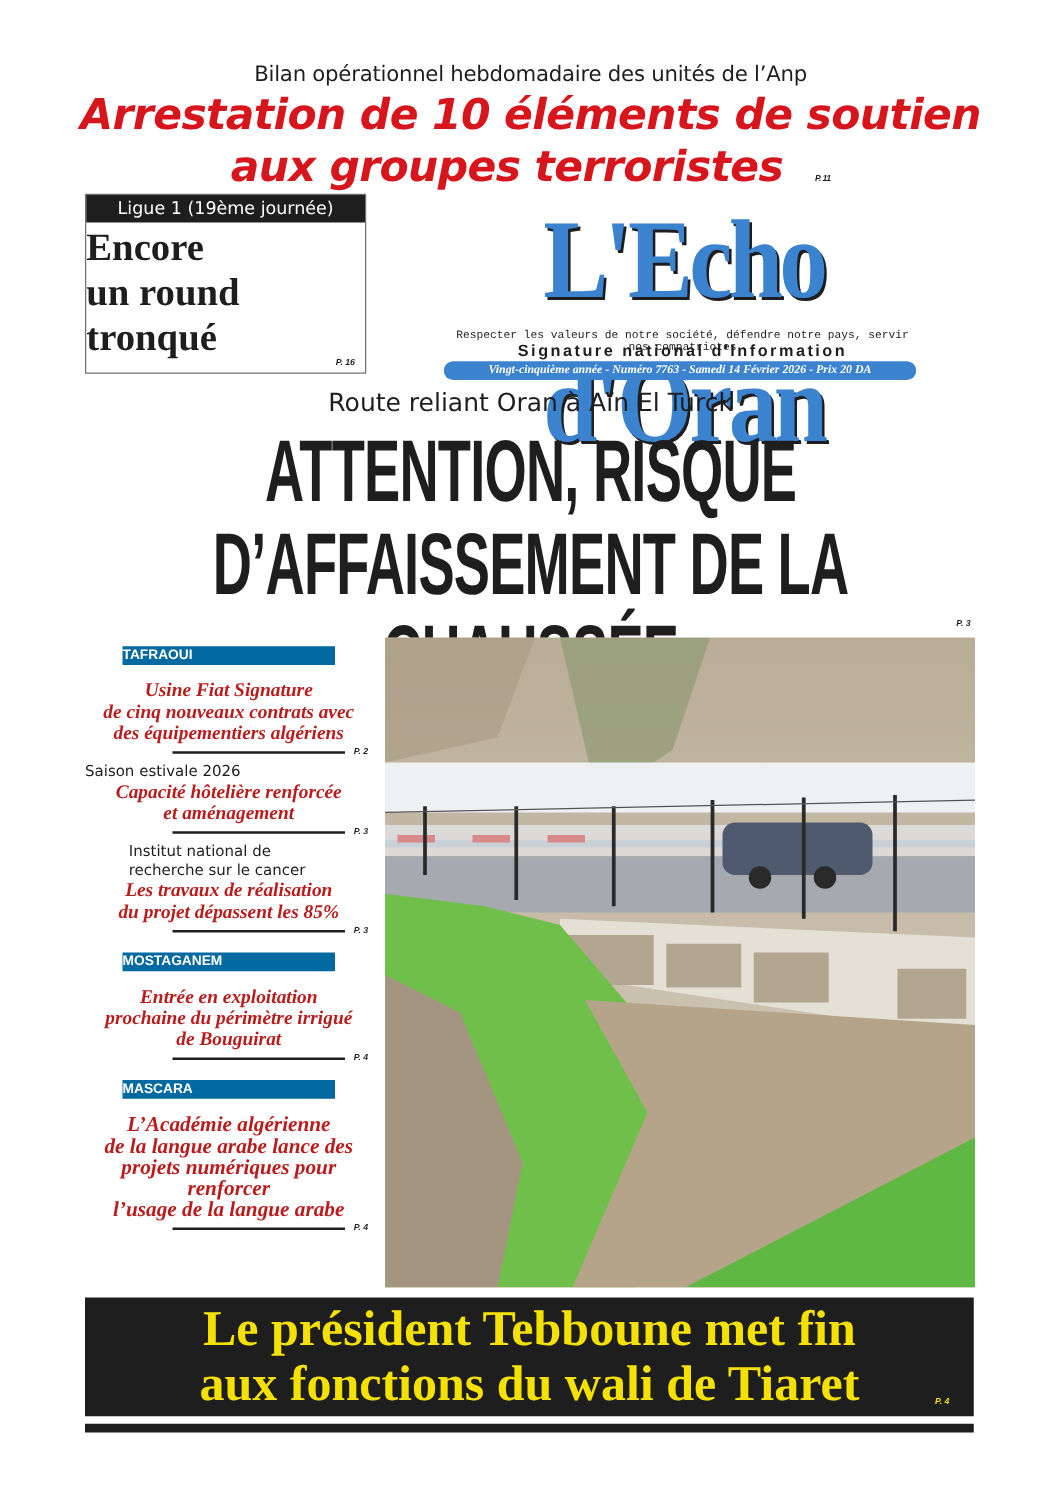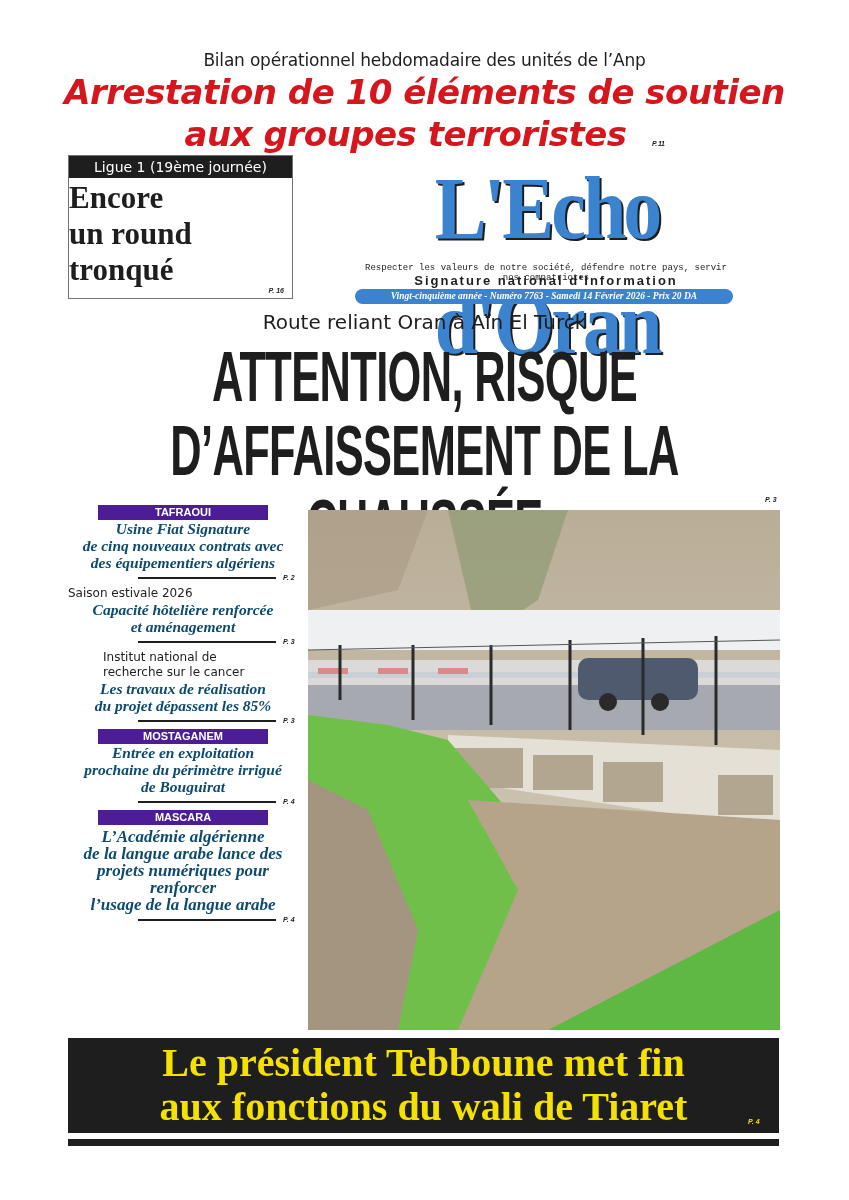--- a/index.html
+++ b/index.html
@@ -21,22 +21,22 @@
   .subtitle { left:360px; top:273px; width:372px; text-align:center; font-size:13px; font-weight:bold; letter-spacing:2px; color:#1e1e1e; }
   .issue-pill { left:355px; top:289px; width:378px; height:15px; background:#3b82cf; border-radius:8px; color:#fff; text-align:center; font-family:"Liberation Serif", serif; font-style:italic; font-weight:bold; font-size:9.5px; line-height:15px; }
 
   .kicker-main { left:0; width:849px; top:310px; text-align:center; font-size:20px; color:#1e1e1e; font-family:"DejaVu Sans", sans-serif; }
   .main-head { left:0; width:849px; text-align:center; font-family:"Liberation Sans", sans-serif; font-weight:bold; color:#1e1e1e; font-size:70px; transform:scaleX(0.62); transform-origin:center; letter-spacing:-1px; line-height:74px; }
   .main-head.l1 { top:340px; }
   .main-head.l2 { top:414px; }
   .main-ref { left:765px; top:496px; }
 
   .side { left:68px; top:505px; width:230px; }
-  .tag { width:170px; margin:0 auto; height:15px; background:#4c1d95; color:#fff; text-align:center; font-size:11px; font-weight:bold; line-height:15px; }
-  .stitle { text-align:center; font-family:"Liberation Serif", serif; font-style:italic; font-weight:bold; font-size:15.5px; line-height:17px; color:#0c4a6e; }
+  .tag { width:170px; margin:12px auto; height:15px; background:#0369a1; color:#fff; font-size:11px; font-weight:bold; line-height:15px; }
+  .stitle { text-align:center; font-family:"Liberation Serif", serif; font-style:italic; font-weight:bold; font-size:15.5px; line-height:17px; color:#b91c1c; }
   .skick { font-size:12px; line-height:15px; color:#1e1e1e; font-family:"DejaVu Sans", sans-serif; }
   .rule-row { position:relative; height:10px; margin:2px 0 3px 0; }
   .rule-row .line { position:absolute; left:70px; width:138px; top:4px; height:2px; background:#1e1e1e; }
   .rule-row .page-ref { position:absolute; left:215px; top:1px; }
 
   .photo { left:308px; top:510px; width:472px; height:520px; overflow:hidden; background:#c9bda6; }
 
   .bottom-band { left:68px; top:1038px; width:711px; height:95px; background:#1e1e1e; }
   .bottom-title { position:absolute; left:0; width:100%; text-align:center; color:#f5e100; font-family:"Liberation Serif", serif; font-weight:bold; font-size:40px; line-height:44px; }
   .bottom-title.l1 { top:3px; }

